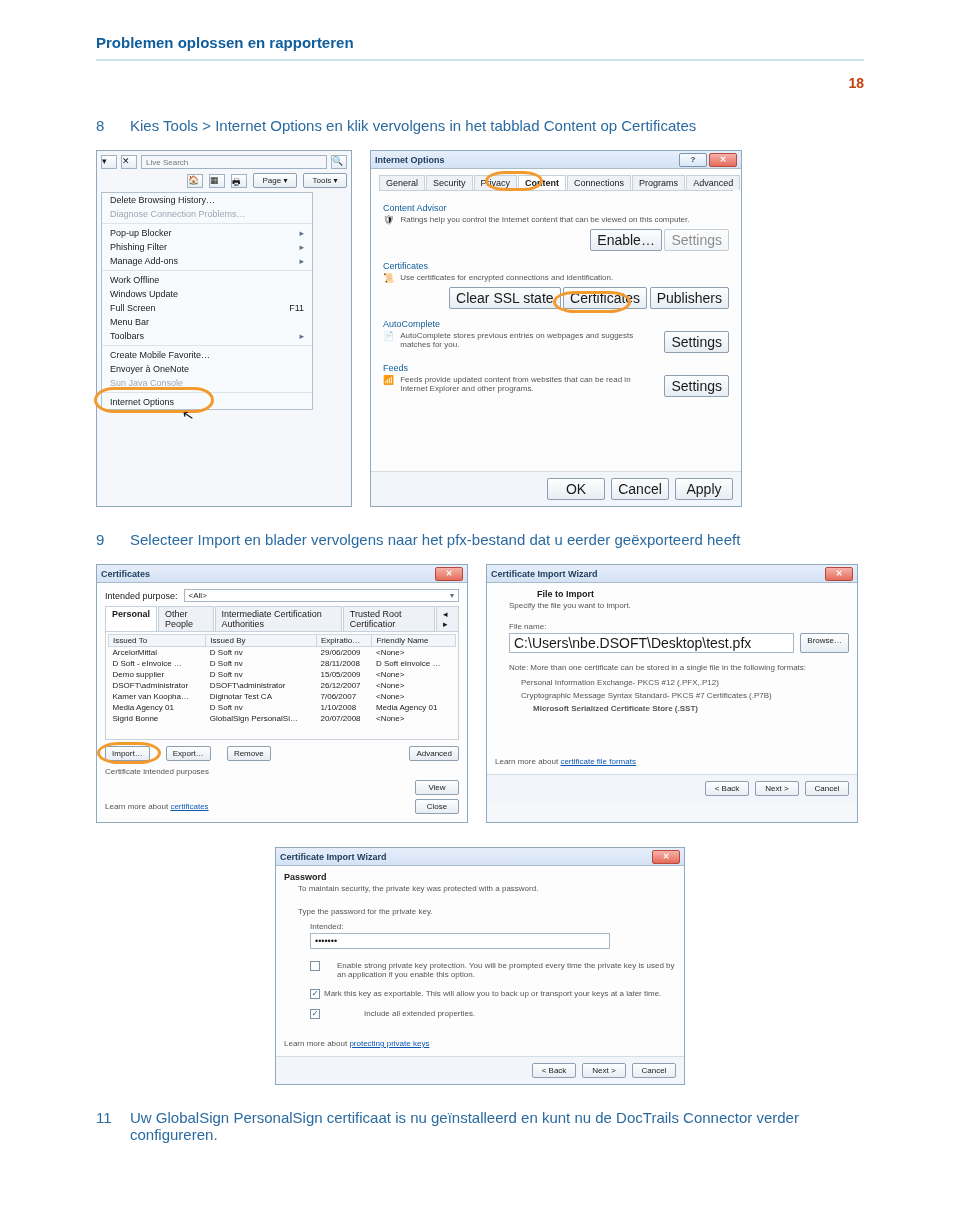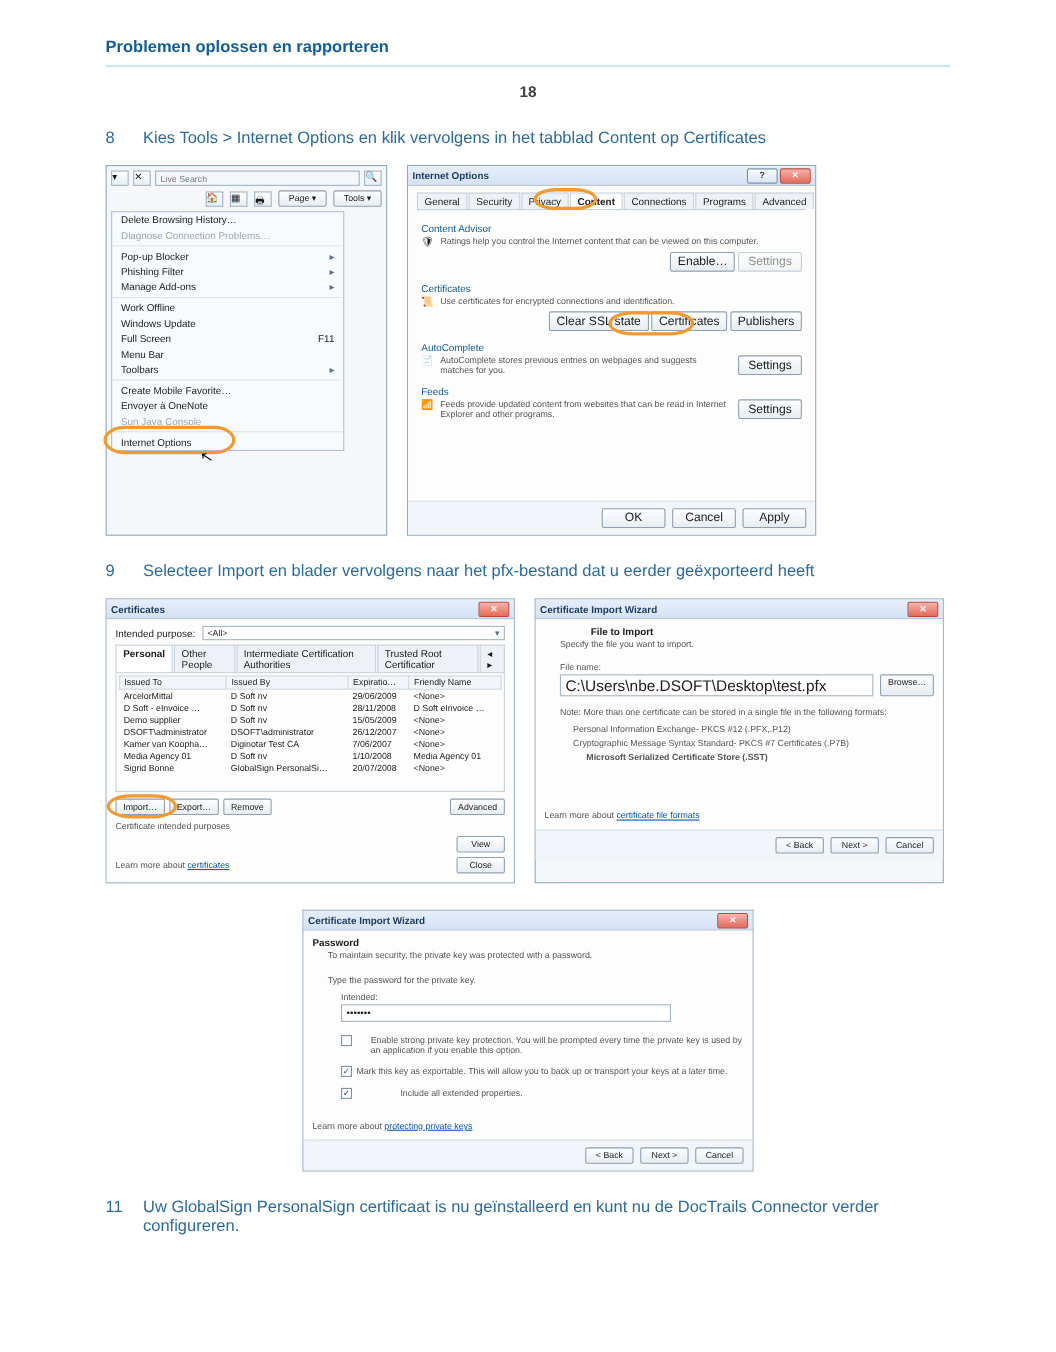--- a/index.html
+++ b/index.html
@@ -1,33 +1,33 @@
 <!DOCTYPE html>
 <html><head>
 <meta charset="utf-8">
 <style>
   * { box-sizing: border-box; margin: 0; padding: 0; }
   body { width: 960px; margin: 0 auto; font-family: "Segoe UI", Arial, sans-serif; background: #fff; color: #222; font-size: 12px; }
   .page { padding: 34px 96px 60px 96px; }
   .header { color: #0f5d9b; font-weight: 600; font-size: 15px; margin-bottom: 8px; }
   .hr { height: 2px; background: #cfe3ef; margin-bottom: 14px; }
-  .page-no { text-align: center; color: #404040; font-size: 14px; font-weight: 600; margin-bottom: 26px; }
+  .page-no { text-align: right; color: #c2410c; font-size: 14px; font-weight: 600; margin-bottom: 26px; }
   .step { display: flex; gap: 14px; color: #2a6aa0; font-size: 15px; margin: 10px 0 16px 0; }
   .step .num { width: 20px; flex: 0 0 20px; }
   .step .txt { flex: 1; }
   .row2 { display: flex; gap: 18px; margin-bottom: 24px; }
 
   
   .dlg { border: 1px solid #8faabd; background: #f5f7fb; font-family: "Segoe UI", Tahoma, sans-serif; font-size: 9px; color: #1a1a1a; }
   .titlebar { display:flex; align-items:center; justify-content:space-between; background: linear-gradient(#e7eefb,#d4e2f5); height:18px; padding:0 4px; border-bottom:1px solid #aabccc; color:#1c3b5a; font-weight:600; }
   .winbtns { display:flex; gap:2px; }
   .winbtn { width:28px; height:14px; border:1px solid #7a96af; border-radius:2px; background:linear-gradient(#fafdff,#d8e5f3); font-size:8px; line-height:12px; text-align:center; }
   .winbtn.red { background:linear-gradient(#f7b3a9,#e36b5a); color:#fff; border-color:#b84a3c; }
   .dlg-body { background:#fdfdfd; padding:6px 8px 8px 8px; }
-  .btn { display:inline-block; min-width:58px; padding:2px 6px; border:1px solid #8d9fb0; border-radius:2px; background:linear-gradient(#fdfefe,#e7edf3); text-align:center; font-size:11px; }
+  .btn { display:inline-block; min-width:58px; padding:2px 6px; border:1px solid #8d9fb0; border-radius:2px; background:linear-gradient(#fdfefe,#e7edf3); text-align:center; font-size:14px; }
   .btn.small { min-width:44px; font-size:8px; }
   .grp-label { color:#0f5d9b; margin:6px 0 2px 0; font-size:9px; }
   fieldset.grp { border:none; margin-bottom:4px; }
   .tabs { display:flex; gap:1px; border-bottom:1px solid #c6d1db; }
   .tab { padding:2px 6px; border:1px solid #c6d1db; border-bottom:none; background:#eef2f6; font-size:9px; }
   .tab.active { background:#fff; font-weight:600; }
   .sub { color:#555; font-size:8px; }
   .link { color:#0b57b3; text-decoration:underline; }
   .ring { position:absolute; border:3px solid #f29a2e; border-radius:28px/14px; pointer-events:none; }
   .ring.big { border-radius:24px/16px; }
@@ -289,21 +289,21 @@
                 </tr>
             <tr>
                   <td>Sigrid Bonne</td>
                   <td>GlobalSign PersonalSi…</td>
                   <td>20/07/2008</td>
                   <td>&lt;None&gt;</td>
                 </tr>
           </tbody>
             </table>
         </div>
-        <div style="display:flex; gap:4px; margin:6px 0; position:relative;">
+        <div style="display:flex; gap:16px; margin:6px 0; position:relative;">
           <span class="btn small">Import…</span>
           <span class="btn small">Export…</span>
           <span class="btn small">Remove</span>
           <span style="flex:1"></span>
           <span class="btn small">Advanced</span>
           <span class="ring" style="left:-8px; top:-4px; width:64px; height:22px;"></span>
         </div>
         <div class="sub">Certificate intended purposes</div>
         <div style="text-align:right; margin:4px 0;">
           <span class="btn small">View</span>

